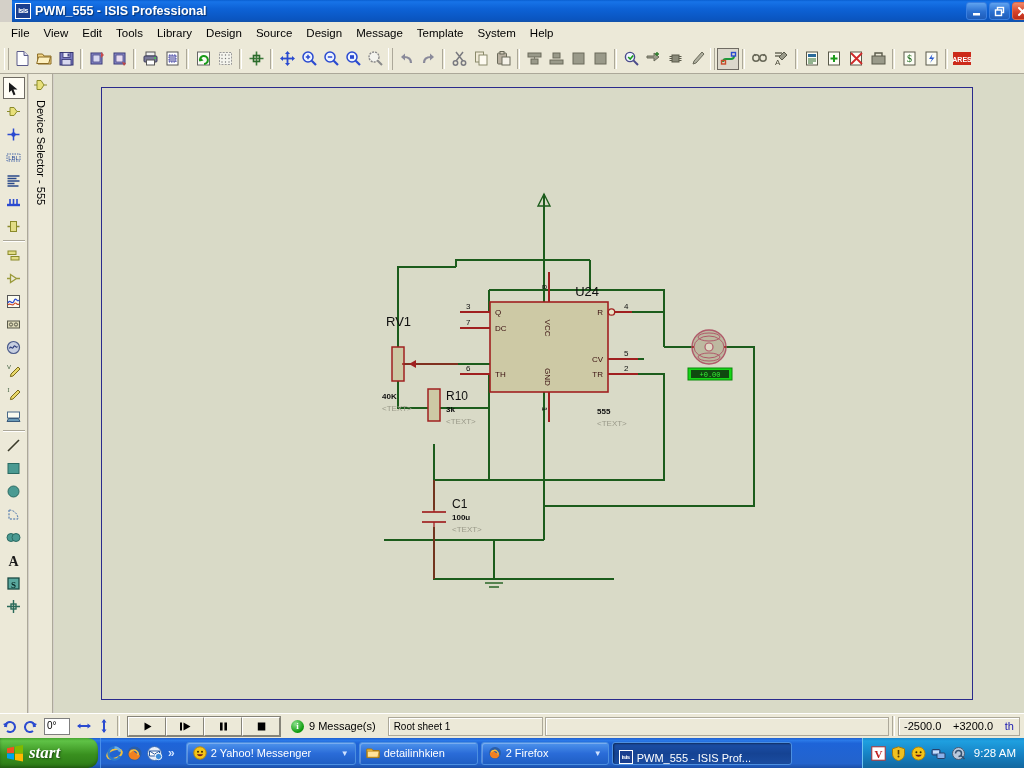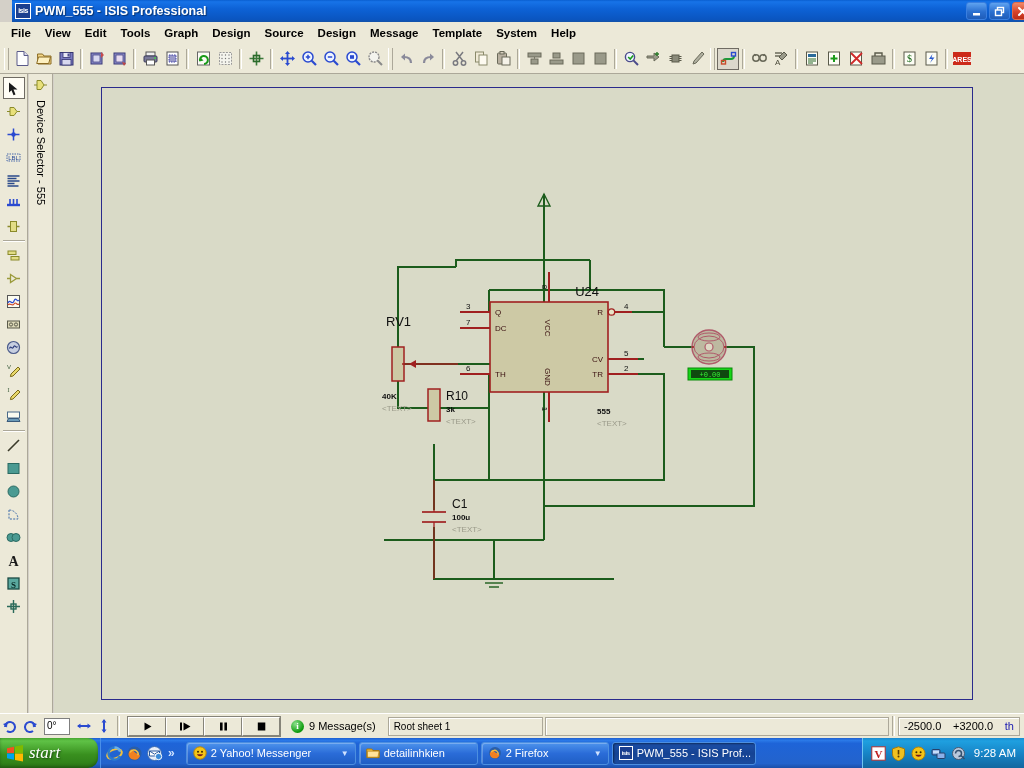--- a/index.html
+++ b/index.html
@@ -35,21 +35,21 @@
   }
   .tb-btn.close { background: linear-gradient(180deg,#f08b6a,#d8432a 55%,#bb2d18); border-color:#e06a4a; }
   .tb-btn svg { display:block; }
 
   
   .menubar {
     position:absolute; left:0; top:22px; width:1024px; height:22px;
     background:#ece9d8; display:flex; align-items:center; padding-left:4px;
     border-bottom:1px solid #ece9d8;
   }
-  .menu-item { padding:2px 7px; font-size:11.5px; color:#000; white-space:nowrap;font-weight:bold; }
+  .menu-item { padding:2px 7px; font-size:11.5px; color:#000; white-space:nowrap; }
 
   
   .toolbar {
     position:absolute; left:0; top:44px; width:1024px; height:30px;
     background:#ece9d8; display:flex; align-items:center; padding-left:2px;
     border-bottom:1px solid #aca899;
   }
   .tbtn { width:22px; height:22px; display:flex; align-items:center; justify-content:center; flex:0 0 auto; }
   .tbtn.pressed { border:1px solid #6f6b63; background:#dcd8cc; }
   .tsep { width:3px; height:20px; border-left:1px solid #aca899; border-right:1px solid #fff; margin:0 3px; flex:0 0 auto; }
@@ -140,21 +140,21 @@
   .startbtn {
     width:98px; height:30px; flex:0 0 auto;
     background: linear-gradient(180deg,#49a832 0%,#5fc246 10%,#39901f 55%,#2c7a16 100%);
     border-top-right-radius:10px; border-bottom-right-radius:10px;
     display:flex; align-items:center; gap:5px; padding-left:6px;
     box-shadow: inset 0 -2px 3px rgba(0,0,0,.25);
   }
   .startbtn .flag { width:18px; height:18px; flex:0 0 auto; }
   .startbtn .txt {
     color:#fff; font-family:"Liberation Serif", serif; font-style:italic;
-    font-weight:normal; font-size:17px; text-shadow:1px 1px 2px rgba(0,0,0,.5);
+    font-weight:bold; font-size:17px; text-shadow:1px 1px 2px rgba(0,0,0,.5);
   }
   .quicklaunch {
     display:flex; align-items:center; gap:3px; padding:0 5px; height:30px;
     border-left:1px solid #4a8fe8; margin-left:2px;
   }
   .ql-icon { width:17px; height:17px; flex:0 0 auto; }
   .ql-more { color:#cfe2ff; font-size:12px; font-weight:bold; margin-left:2px; }
   .tasks { display:flex; align-items:center; gap:3px; padding-left:6px; flex:1 1 auto; min-width:0; }
   .task {
     height:23px; display:flex; align-items:center; gap:4px; padding:0 6px;
@@ -205,21 +205,21 @@
         </svg>
       </div>
     </div>
   </div>
 
   <div class="menubar">
     <div class="menu-item">File</div>
     <div class="menu-item">View</div>
     <div class="menu-item">Edit</div>
     <div class="menu-item">Tools</div>
-    <div class="menu-item">Graph</div>
+    <div class="menu-item">Library</div>
     <div class="menu-item">Design</div>
     <div class="menu-item">Source</div>
     <div class="menu-item">Design</div>
     <div class="menu-item">Message</div>
     <div class="menu-item">Template</div>
     <div class="menu-item">System</div>
     <div class="menu-item">Help</div>
   </div>
 
   <div class="toolbar">
@@ -926,21 +926,21 @@
       </div>
       <div class="task" style="width:128px;">
         <svg class="ticon" viewBox="0 0 14 14">
           <circle cx="7" cy="7" r="6" fill="#2a5ea8"></circle>
           <path d="M1.8 7.4a5 5 0 0 0 9.6 1.8c-.9-2.6-3-1.7-4.3-3S5 3.2 3.7 4.5 1.8 7.4 1.8 7.4z" fill="#f08020"></path>
           <path d="M3.3 6.3c1.2-2.5 4.2-2.5 5.5-1.2s2 2.5.8 3.4" fill="none" stroke="#f5c040" stroke-width="1.3"></path>
         </svg>
         <span>2 Firefox</span>
         <span class="tcaret">▼</span>
       </div>
-      <div class="task active" style="width:144px;">
+      <div class="task active" style="width:180px;align-items:flex-end;">
         <span class="ticon" style="background:#1b3f8f;border:1px solid #fff;color:#fff;font-size:6px;font-weight:bold;line-height:12px;text-align:center;letter-spacing:-0.5px;">isis</span>
         <span>PWM_555 - ISIS Prof...</span>
       </div>
     </div>
 
     <div class="tray">
       <svg class="tray-icon" viewBox="0 0 15 15">
         <rect x="0.8" y="0.8" width="13.4" height="13.4" fill="#fff" stroke="#b03030"></rect>
         <text x="7.5" y="12" font-size="11" fill="#c02020" text-anchor="middle" font-family="Liberation Serif" font-weight="bold">V</text>
       </svg>

